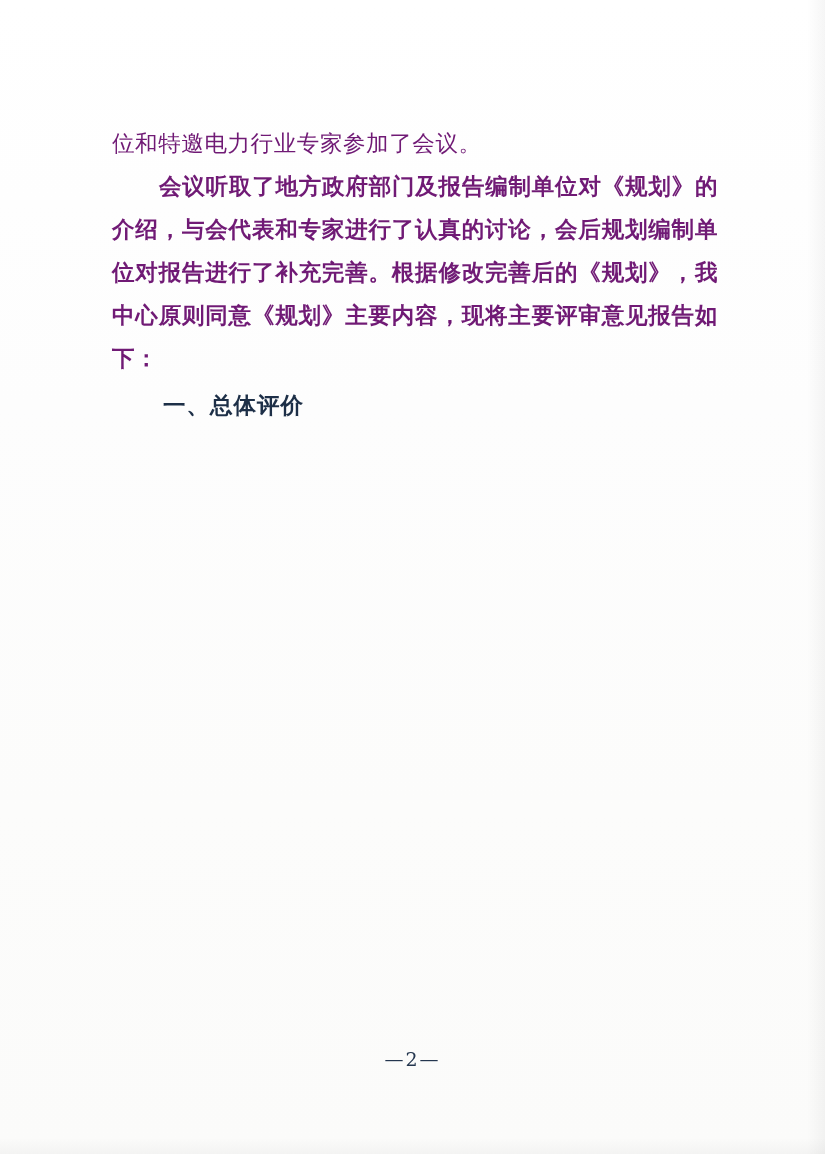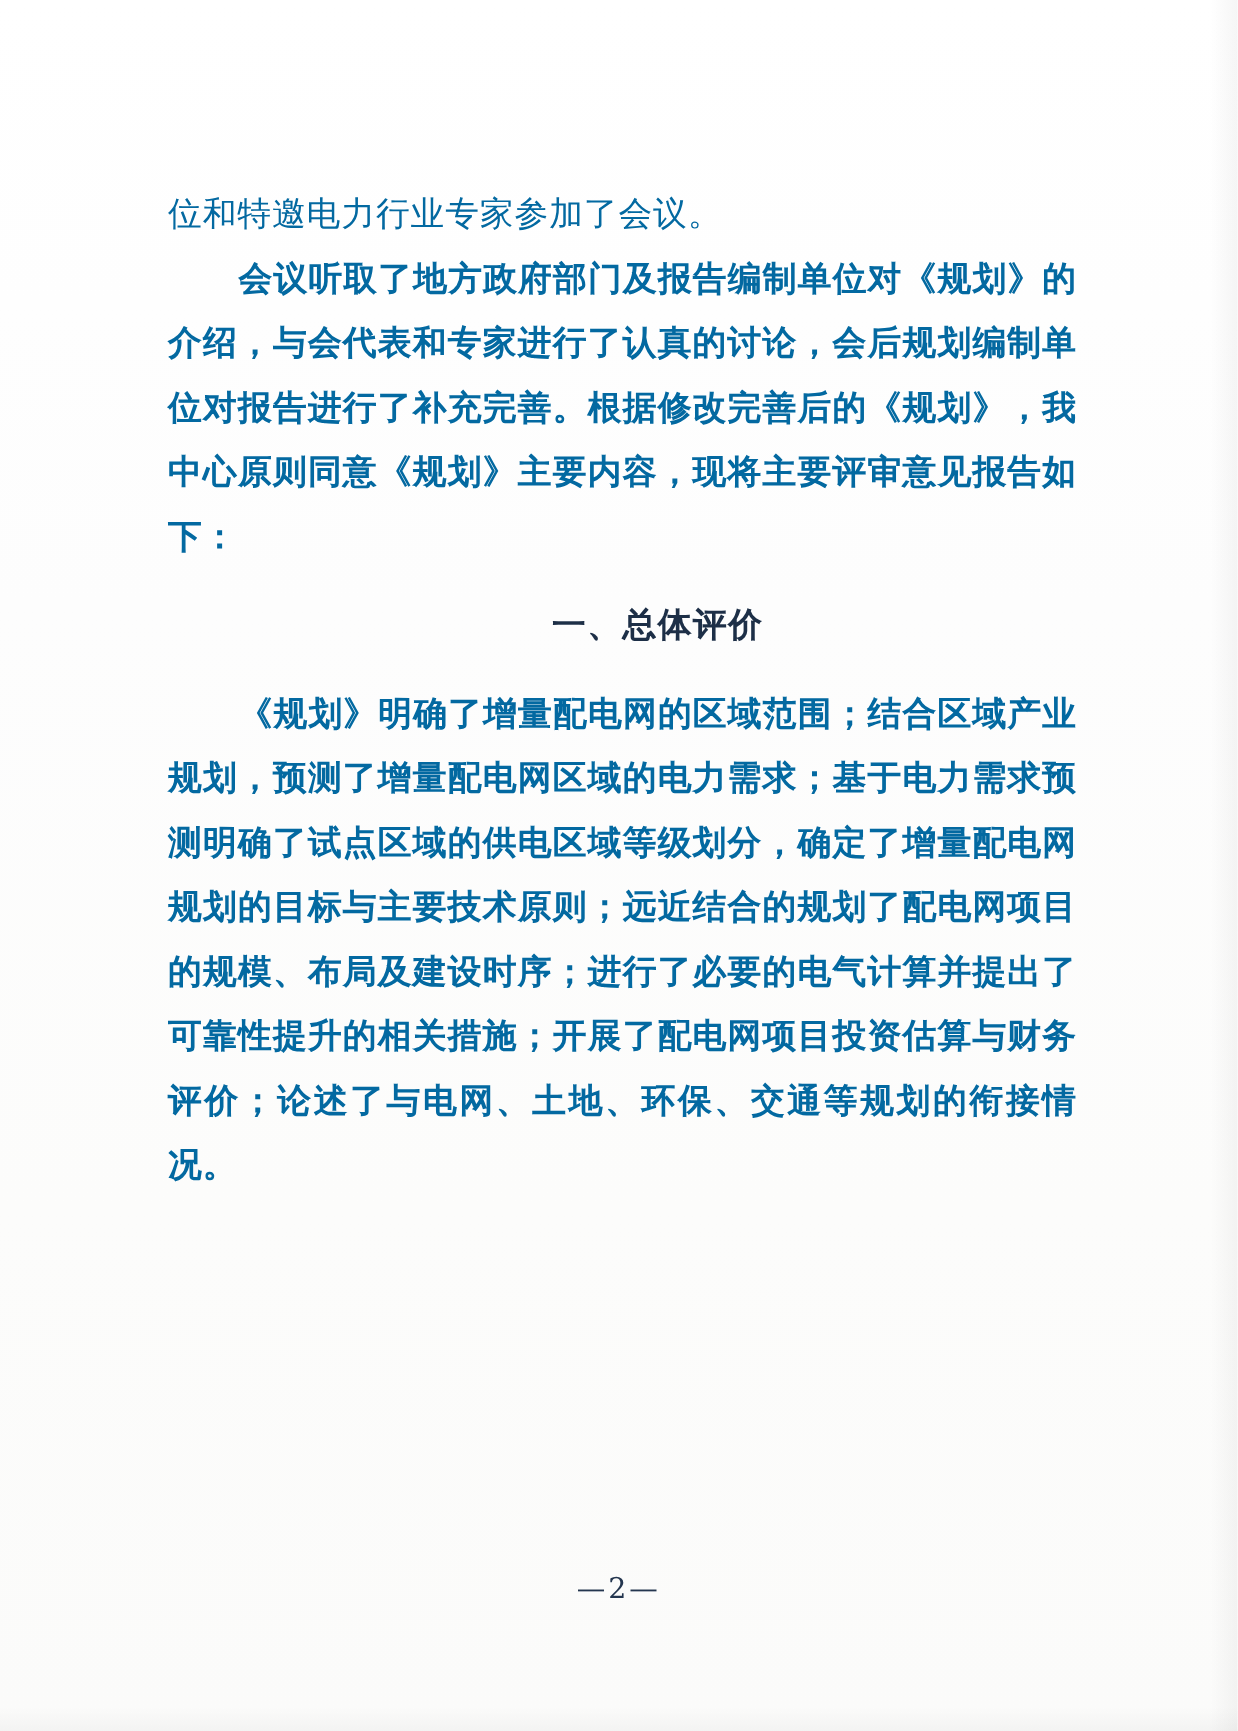--- a/index.html
+++ b/index.html
@@ -34,36 +34,35 @@
     top: 122px;
     width: 606px;
   }
   .para {
     font-size: 22.5px;
     line-height: 43px;
     letter-spacing: 0.6px;
     text-align: justify;
     text-justify: inter-ideograph;
     margin: 0 0 0 0;
-    color: #0369a1;
+    color: #701a75;
     font-weight: 500;
   }
   .indent {
     text-indent: 47px;
     font-weight: bold;
   }
   .heading {
     font-size: 22.5px;
     line-height: 43px;
     letter-spacing: 1px;
     text-indent: 47px;
     font-weight: 700;
     color: #1d2f47;
-    margin: 16px;
-    text-align: center;
+    margin: 4px;
   }
   .footer {
     position: absolute;
     left: 0;
     right: 0;
     top: 1048px;
     text-align: center;
     font-size: 19px;
     letter-spacing: 2px;
     color: #24364f;
@@ -89,21 +88,20 @@
   <div class="paper-tint"></div>
 
   <div class="content">
 
     <p class="para">位和特邀电力行业专家参加了会议。</p>
 
     <p class="para indent">会议听取了地方政府部门及报告编制单位对《规划》的介绍，与会代表和专家进行了认真的讨论，会后规划编制单位对报告进行了补充完善。根据修改完善后的《规划》，我中心原则同意《规划》主要内容，现将主要评审意见报告如下：</p>
 
     <p class="heading">一、总体评价</p>
 
-    <p class="para indent">《规划》明确了增量配电网的区域范围；结合区域产业规划，预测了增量配电网区域的电力需求；基于电力需求预测明确了试点区域的供电区域等级划分，确定了增量配电网规划的目标与主要技术原则；远近结合的规划了配电网项目的规模、布局及建设时序；进行了必要的电气计算并提出了可靠性提升的相关措施；开展了配电网项目投资估算与财务评价；论述了与电网、土地、环保、交通等规划的衔接情况。</p>
 
 
   </div>
 
   <div class="footer">—2—</div>
 
   <div class="edge-shadow-right"></div>
   <div class="edge-shadow-bottom"></div>
 </div>
 

